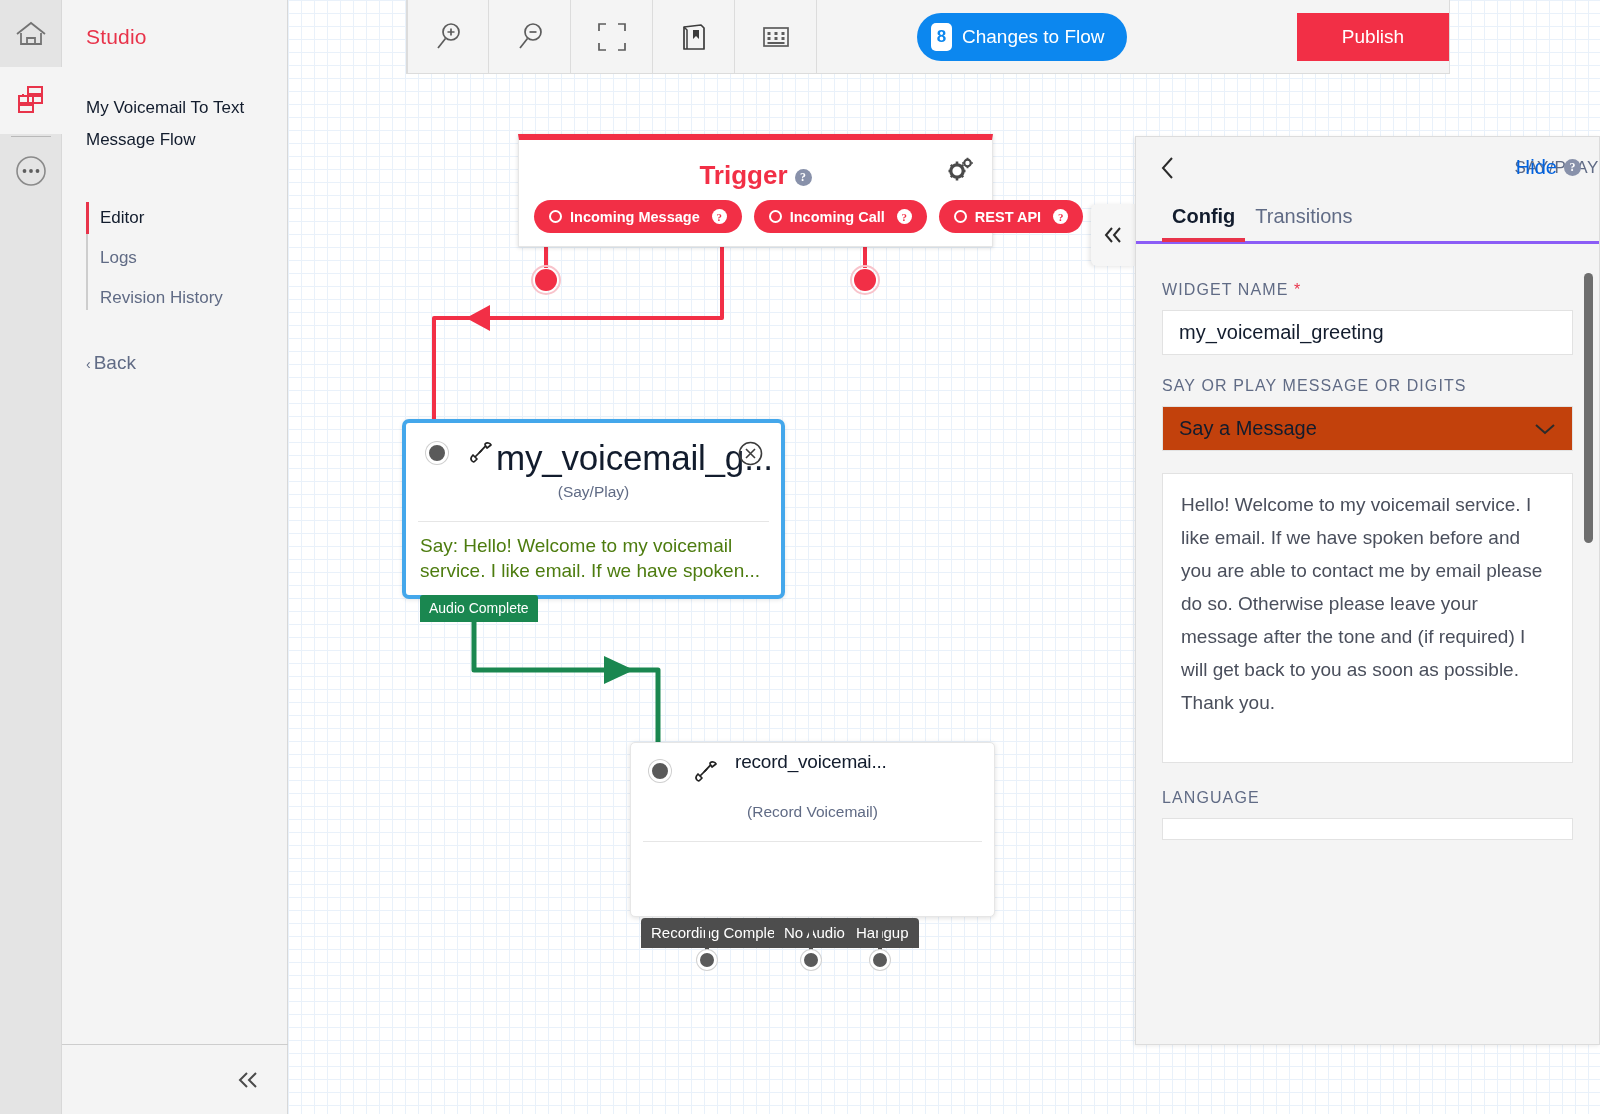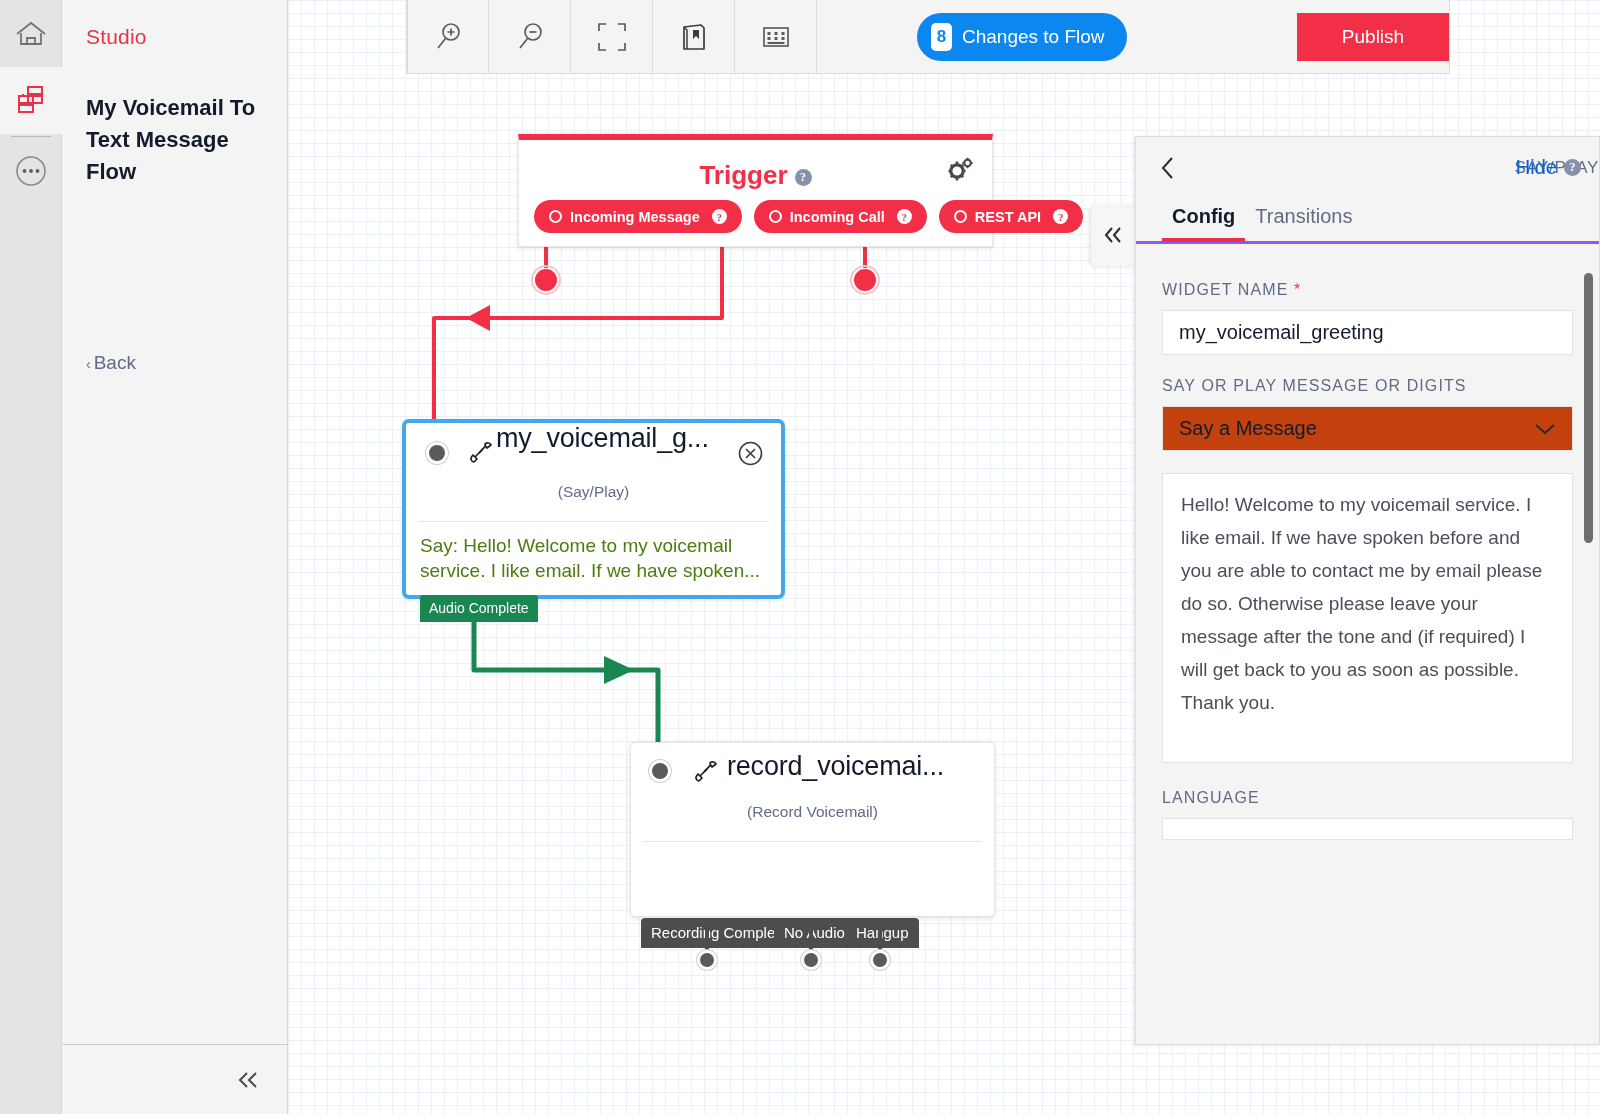--- a/index.html
+++ b/index.html
@@ -27,21 +27,21 @@
   .sidebar {
     position: absolute; left: 62px; top: 0; width: 226px; height: 1114px;
     background: #f4f4f4; border-right: 1px solid #d8d8d8;
   }
   .studio-title {
     position: absolute; left: 24px; top: 25px;
     font-size: 21px; color: #e8334a; font-weight: 400; letter-spacing: .2px;
   }
   .flow-title {
     position: absolute; left: 24px; top: 92px; width: 190px;
-    font-size: 22px; line-height: 32px; color: #121c2d; font-weight: 700;
+    font-size: 17px; line-height: 32px; color: #121c2d; font-weight: 400;
   }
   .navlist { position: absolute; left: 24px; top: 198px; width: 190px; }
   .navlist-rule {
     position: absolute; left: 0; top: 4px; width: 2px; height: 108px; background: #cdcdcd;
   }
   .navitem {
     position: relative; padding: 0 0 0 14px; height: 40px; line-height: 40px;
     font-size: 17px; color: #606b85;
   }
   .navitem.active { color: #121c2d; font-weight: 400; }
@@ -139,37 +139,37 @@
     box-shadow: 0 1px 4px rgba(0,0,0,.10);
   }
   .node-hdr { position: relative; height: 58px; }
   .node-dot {
     position: absolute; left: 20px; top: 19px; width: 22px; height: 22px;
     background: #5a5a5a; border-radius: 50%; border: 3px solid #fff;
     box-shadow: 0 0 0 1px #cfcfcf;
   }
   .node-phone { position: absolute; left: 62px; top: 17px; }
   .node-name {
-    position: absolute; left: 90px; top: 0; font-size: 27px; color: #121c2d;
+    position: absolute; left: 90px; top: 15px; font-size: 35px; color: #121c2d;
     font-weight: 400; letter-spacing: -.2px;
   }
   .node-close { position: absolute; right: 18px; top: 18px; }
   .node-sub {
     text-align: center; font-size: 15.5px; color: #606b85; margin-top: 2px;
   }
   .node-rule { height: 1px; background: #e6e6e6; margin: 20px 12px 0 12px; }
   .node-body {
     padding: 11px 14px 0 14px; font-size: 19px; line-height: 25px; color: #4d7c0f;
   }
   .node-record {
     position: absolute; left: 630px; top: 742px; width: 365px; height: 175px;
     background: #fff; border: 1px solid #e6e6e6; border-radius: 5px;
     box-shadow: 0 1px 5px rgba(0,0,0,.13);
   }
-  .node-record .node-name { font-size: 27px; left: 96px; top: 8px; }
+  .node-record .node-name { font-size: 19px; left: 104px; top: 8px; }
 
   
   .tab-green {
     position: absolute; background: #1a8750; color: #fff; font-size: 14px;
     padding: 5px 9px 6px 9px; border-radius: 3px 3px 0 0; white-space: nowrap;
   }
   .tab-gray {
     position: absolute; background: #4d4d4d; color: #fff; font-size: 15px;
     padding: 6px 10px 7px 10px; border-radius: 4px 4px 0 0; white-space: nowrap;
   }
@@ -294,20 +294,26 @@
           <circle cx="22.5" cy="16" r="1.9" fill="#5e5e5e"></circle>
         </svg>
       </span>
     </div>
   </div>
 
   <div class="sidebar">
     <div class="studio-title">Studio</div>
     <div class="flow-title">My Voicemail To Text Message Flow</div>
 
+    <div class="navlist">
+      <div class="navlist-rule"></div>
+      <div class="navitem active">Editor</div>
+      <div class="navitem">Logs</div>
+      <div class="navitem">Revision History</div>
+    </div>
 
     <div class="back-link">
       <span class="chev">‹</span><span>Back</span>
     </div>
 
     <div class="sidebar-footer">
       <span>
         <svg width="30" height="24" viewBox="0 0 30 24">
           <path d="M13 5 L6 12 L13 19 M22 5 L15 12 L22 19" fill="none" stroke="#4a4a4a" stroke-width="2"></path>
         </svg>

